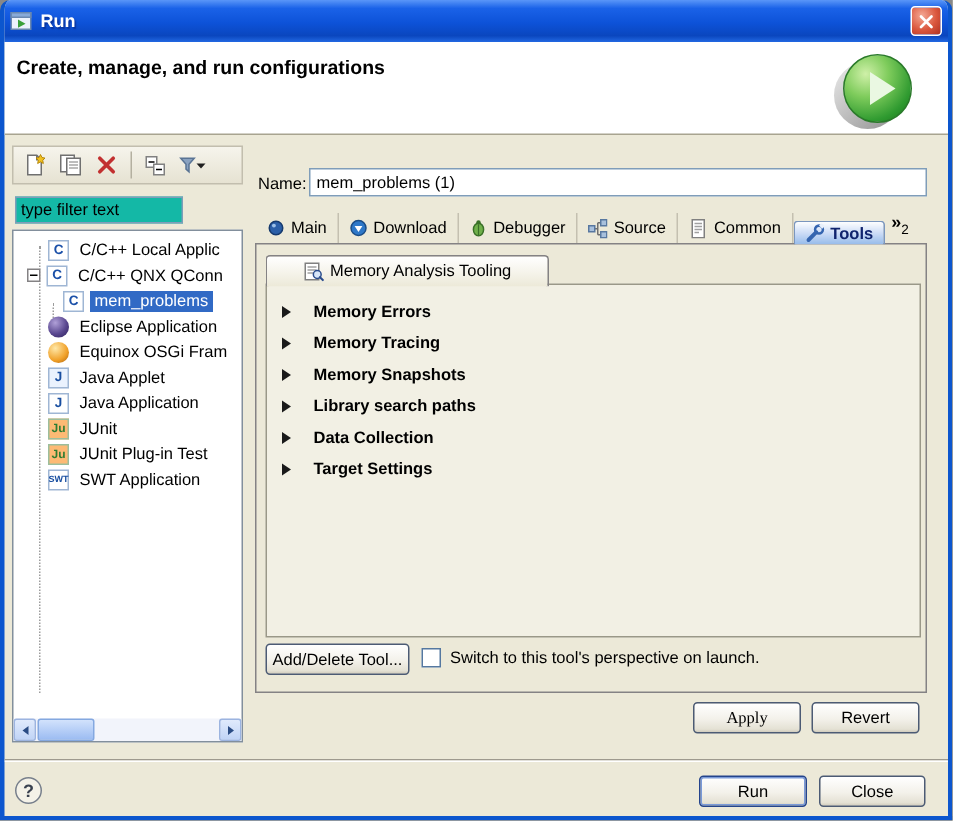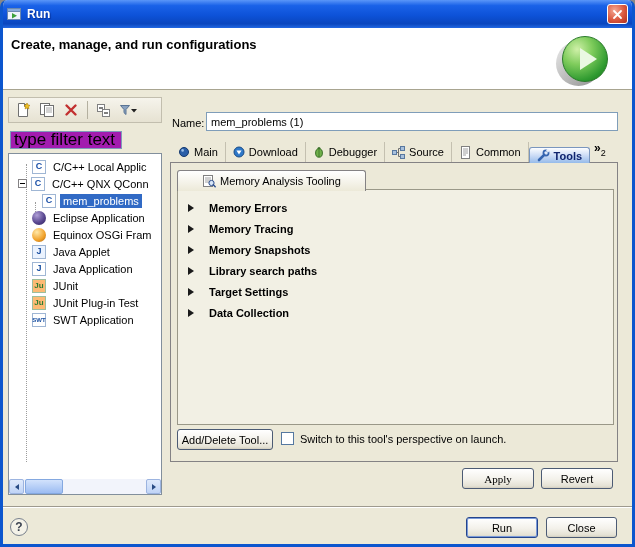--- a/index.html
+++ b/index.html
@@ -51,21 +51,21 @@
     border:1px solid #C2BEAE; background:linear-gradient(180deg,#F6F4EC,#E6E2D2);
     display:flex; align-items:center; padding:0 3px; gap:2px;
   }
   .tbtn { width:22px; height:20px; display:flex; align-items:center; justify-content:center;
     border:1px solid transparent; border-radius:2px; cursor:pointer; }
   .tsep { width:1px; height:18px; background:#B4B0A0; margin:0 3px; flex:none; }
 
   
   .filter-input {
     position:absolute; left:7px; top:131px; width:112px; height:18px;
-    border:1px solid #7F9DB9; background:#a21caf; font-size:17px; padding:1px 3px;
+    border:1px solid #7F9DB9; background:#14b8a6; font-size:11px; padding:1px 3px;
     font-family:"Liberation Sans", sans-serif;
   }
 
   
   .tree-panel {
     position:absolute; left:5px; top:153px; width:154px; height:342px;
     background:#fff; border:1px solid #828F9C; overflow:hidden;
   }
   .vline  { position:absolute; left:17px; top:10px;  height:298px; border-left:1px dotted #9C9C9C; }
   .vline2 { position:absolute; left:26px; top:48px; height:16px;  border-left:1px dotted #9C9C9C; }
@@ -363,25 +363,25 @@
     <div class="section">
       <span class="sec-tri"></span>
       <span class="sec-label">Memory Snapshots</span>
     </div>
     <div class="section">
       <span class="sec-tri"></span>
       <span class="sec-label">Library search paths</span>
     </div>
     <div class="section">
       <span class="sec-tri"></span>
+      <span class="sec-label">Data Collection</span>
+    </div>
+    <div class="section">
+      <span class="sec-tri"></span>
       <span class="sec-label">Target Settings</span>
-    </div>
-    <div class="section">
-      <span class="sec-tri"></span>
-      <span class="sec-label">Data Collection</span>
     </div>
   </div>
 
   <button class="xp-btn add-del">Add/Delete Tool...</button>
   <span class="checkbox"></span>
   <span class="chk-label">Switch to this tool's perspective on launch.</span>
 
   <button class="xp-btn apply">Apply</button>
   <button class="xp-btn revert">Revert</button>
 

